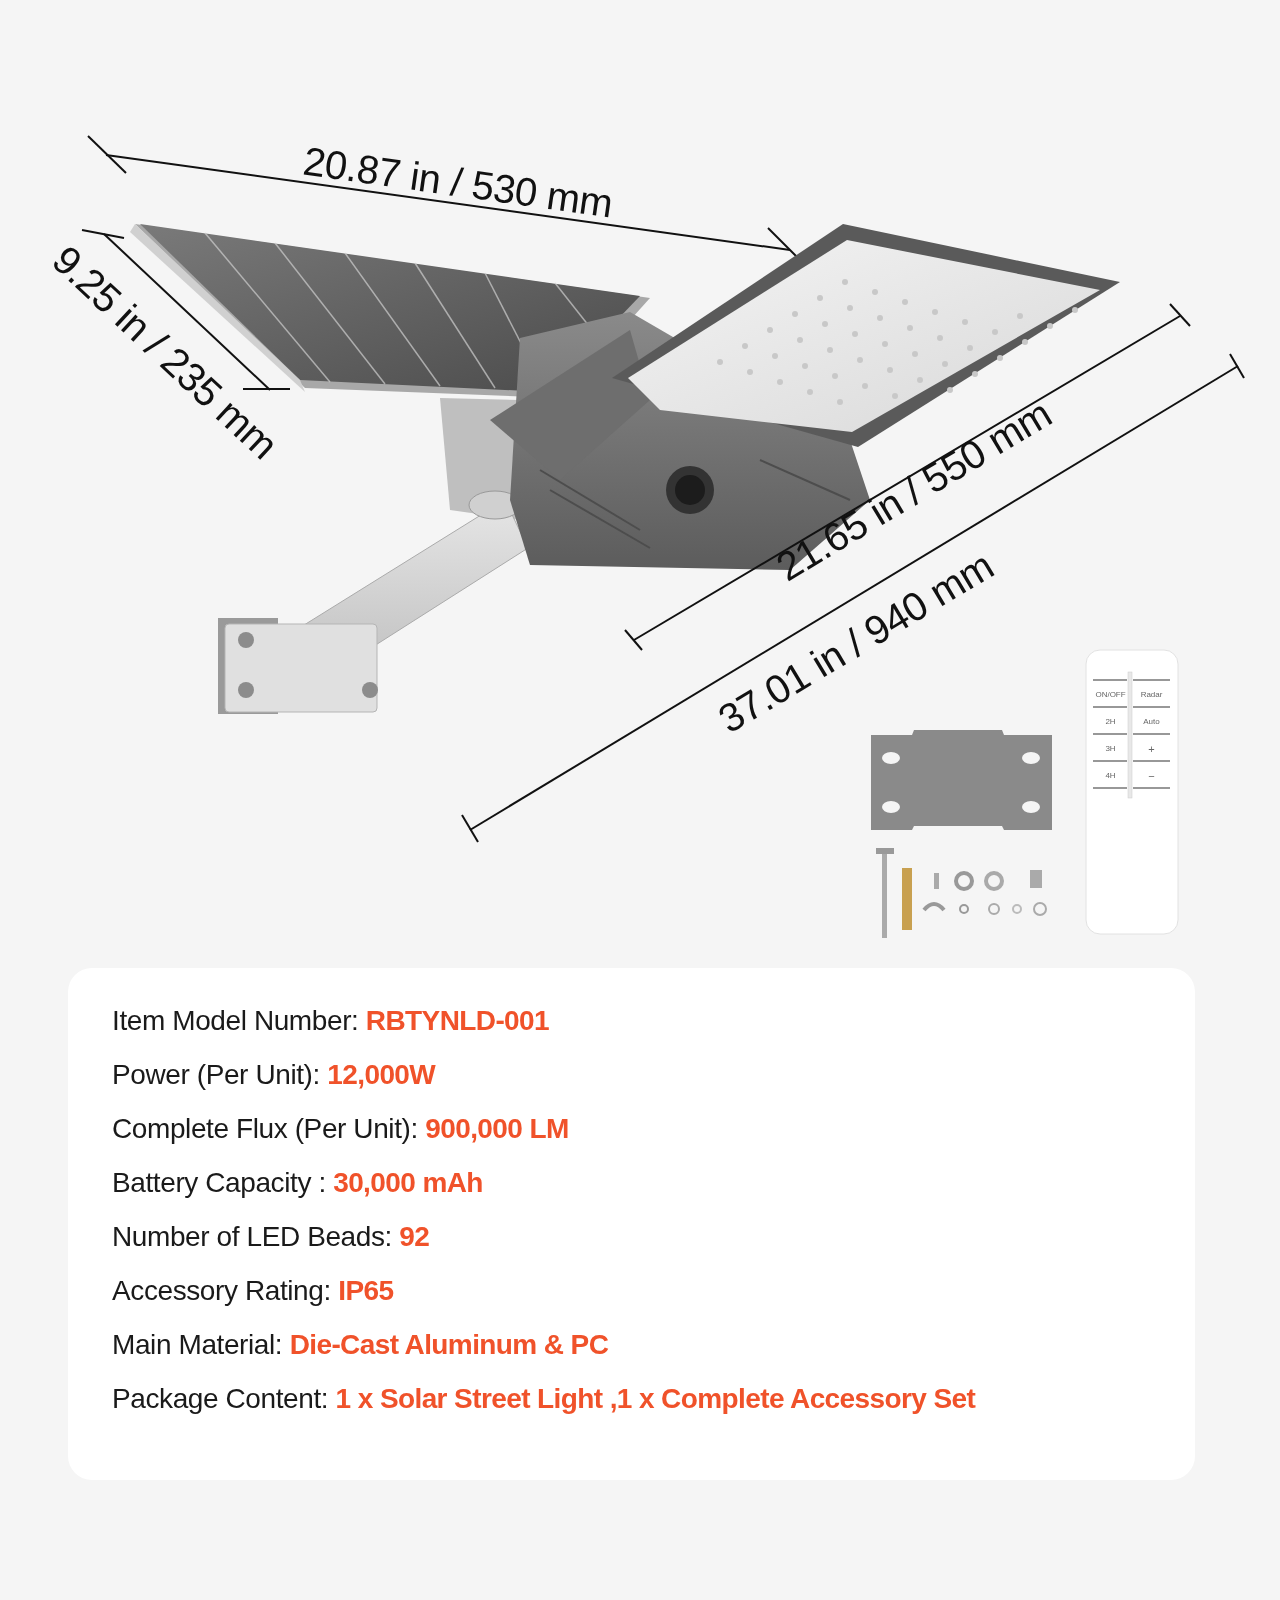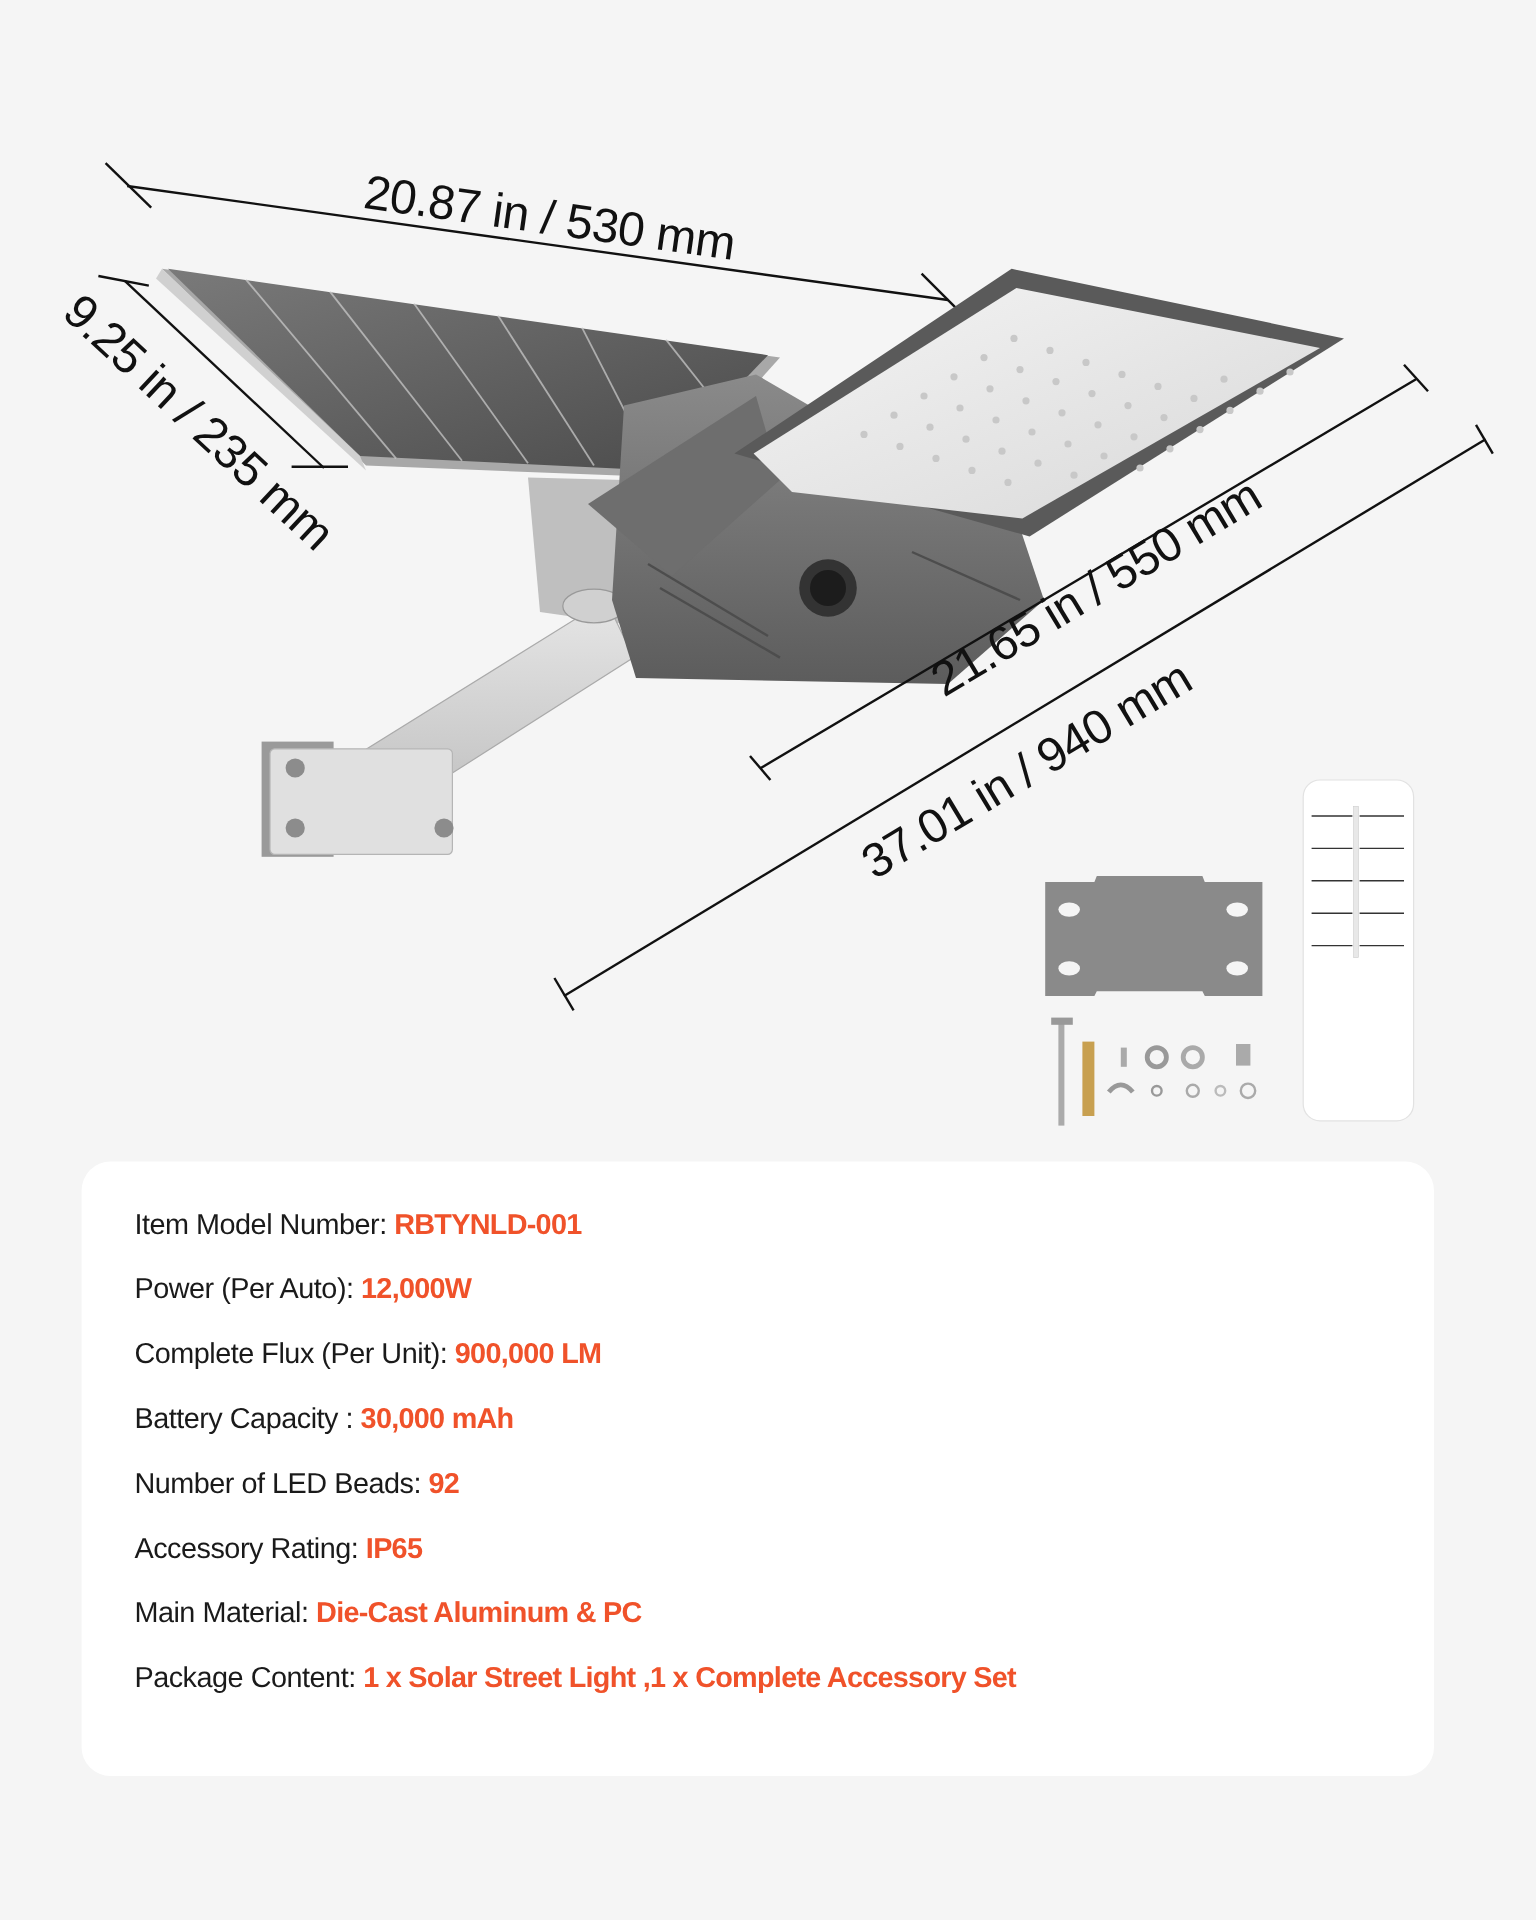--- a/index.html
+++ b/index.html
@@ -15,21 +15,21 @@
   }
 
   .remote-label { font-family: "Liberation Sans", sans-serif; }
 
   .spec-card {
     position: absolute; left: 68px; top: 968px; width: 1127px; height: 512px;
     background: #ffffff; border-radius: 24px;
     padding: 26px 0 0 44px;
   }
   .spec-row {
-    height: 54px; line-height: 54px; font-size: 24px; color: #1a1a1a; white-space: nowrap;
+    height: 54px; line-height: 54px; font-size: 28px; color: #1a1a1a; white-space: nowrap;
     letter-spacing: -0.4px;
   }
   .spec-label { font-weight: 400; }
   .spec-value { font-weight: 700; color: #f0522a; letter-spacing: -0.6px; }
 </style>
 </head>
 <body>
 
 <div class="stage">
   <svg width="1280" height="960" viewBox="0 0 1280 960">
@@ -202,28 +202,46 @@
       </g>
       <rect x="1128" y="672" width="4" height="126" fill="#e8e8e8" stroke="#ccc" stroke-width="0.5"></rect>
     </g>
   </svg>
 
   <div class="dim-label" style="left:302px; top:160px; transform: rotate(8deg);">20.87 in / 530 mm</div>
   <div class="dim-label" style="left:20px; top:330px; transform: rotate(43deg);">9.25 in / 235 mm</div>
   <div class="dim-label" style="left:758px; top:468px; transform: rotate(-31deg);">21.65 in / 550 mm</div>
   <div class="dim-label" style="left:700px; top:620px; transform: rotate(-31deg);">37.01 in / 940 mm</div>
 
+  <div style="position:absolute; left:1093px; top:681px; width:78px;">
+    <div style="display:flex; height:27px; font-size:8px; color:#666; align-items:center;">
+      <span class="remote-label" style="width:36px; text-align:center;">ON/OFF</span>
+      <span class="remote-label" style="width:40px; text-align:center; margin-left:4px;">Radar</span>
+    </div>
+    <div style="display:flex; height:27px; font-size:8px; color:#666; align-items:center;">
+      <span class="remote-label" style="width:36px; text-align:center;">2H</span>
+      <span class="remote-label" style="width:40px; text-align:center; margin-left:4px;">Auto</span>
+    </div>
+    <div style="display:flex; height:27px; font-size:8px; color:#666; align-items:center;">
+      <span class="remote-label" style="width:36px; text-align:center;">3H</span>
+      <span class="remote-label" style="width:40px; text-align:center; margin-left:4px; font-size:11px;">+</span>
+    </div>
+    <div style="display:flex; height:27px; font-size:8px; color:#666; align-items:center;">
+      <span class="remote-label" style="width:36px; text-align:center;">4H</span>
+      <span class="remote-label" style="width:40px; text-align:center; margin-left:4px; font-size:11px;">−</span>
+    </div>
+  </div>
 </div>
 
 <div class="spec-card">
   <div class="spec-row">
     <span class="spec-label">Item Model Number: </span><span class="spec-value">RBTYNLD-001</span>
   </div>
   <div class="spec-row">
-    <span class="spec-label">Power (Per Auto): </span><span class="spec-value">12,000W</span>
+    <span class="spec-label">Power (Per Unit): </span><span class="spec-value">12,000W</span>
   </div>
   <div class="spec-row">
     <span class="spec-label">Complete Flux (Per Unit): </span><span class="spec-value">900,000 LM</span>
   </div>
   <div class="spec-row">
     <span class="spec-label">Battery Capacity : </span><span class="spec-value">30,000 mAh</span>
   </div>
   <div class="spec-row">
     <span class="spec-label">Number of LED Beads: </span><span class="spec-value">92</span>
   </div>

